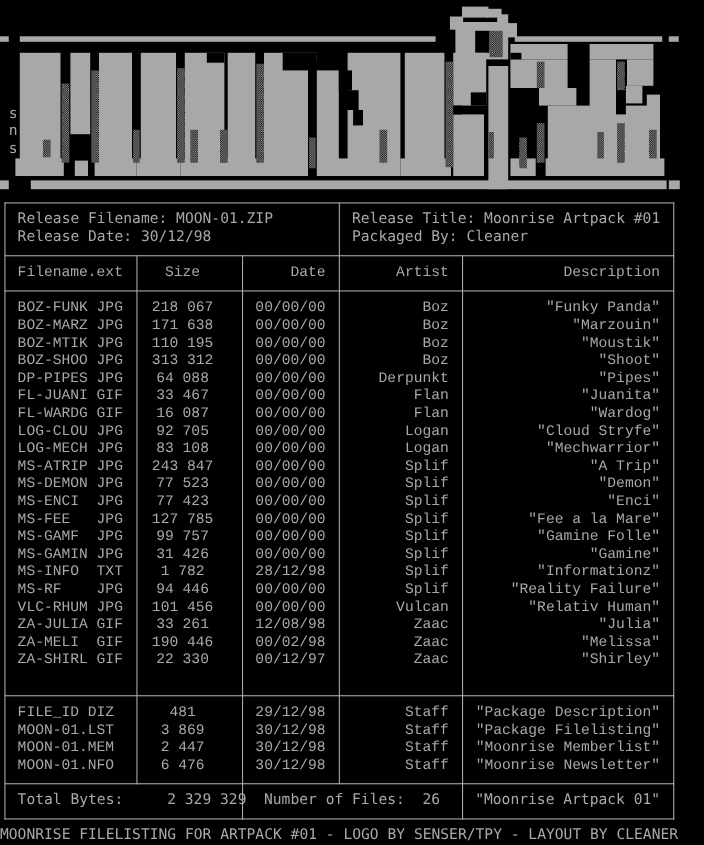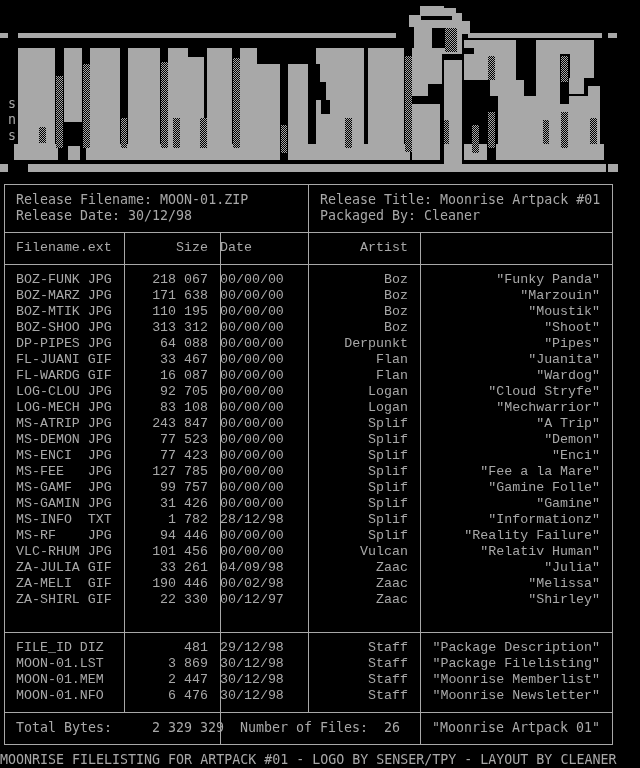--- a/index.html
+++ b/index.html
@@ -5,22 +5,22 @@
   html,body{margin:0;padding:0;background:#000;}
   body{width:640px;height:768px;position:relative;overflow:hidden;
        font-family:"DejaVu Sans Mono",monospace;color:#a8a8a8;}
   .t{position:absolute;font-size:13.3px;line-height:16px;height:16px;white-space:pre;}
   .hl{position:absolute;height:1px;background:#a8a8a8;}
   .vl{position:absolute;width:1px;background:#a8a8a8;}
   .rowgrp{position:absolute;left:5px;width:607px;font-family:Liberation Mono, monospace;}
   .row{display:flex;height:16px;}
   .c{font-size:13.3px;line-height:16px;white-space:pre;box-sizing:border-box;overflow:hidden;}
   .c1{width:119px;padding-left:11px;}
-  .c2{width:96px;text-align:right;padding-right:12px;}
-  .c3{width:88px;text-align:left;padding-right:12px;}
+  .c2{width:96px;text-align:center;padding-right:12px;}
+  .c3{width:88px;text-align:right;padding-right:12px;}
   .c4{width:112px;text-align:right;padding-right:12px;}
   .c5{width:192px;text-align:right;padding-right:12px;}
   svg{position:absolute;top:0;left:0;display:block;}
 </style>
 </head>
 <body>
 
 <svg width="640" height="184" viewBox="0 0 640 184">
   <desc>MOONRiSE</desc>
   <defs>
@@ -152,20 +152,21 @@
 <div class="t" style="left:16px;top:208px">Release Date: 30/12/98</div>
 <div class="t" style="left:320px;top:192px">Release Title: Moonrise Artpack #01</div>
 <div class="t" style="left:320px;top:208px">Packaged By: Cleaner</div>
 
 <div class="rowgrp" style="top:240px">
   <div class="row">
     <span class="c c1">Filename.ext</span>
     <span class="c c2">Size</span>
     <span class="c c3">Date</span>
     <span class="c c4">Artist</span>
+    <span class="c c5">Description</span>
   </div>
 </div>
 
 <div id="rows-main" class="rowgrp" style="top:272px">
     <div class="row">
     <span class="c c1">BOZ-FUNK JPG</span>
     <span class="c c2">218 067</span>
     <span class="c c3">00/00/00</span>
     <span class="c c4">Boz</span>
     <span class="c c5">"Funky Panda"</span>
@@ -285,21 +286,21 @@
     <div class="row">
     <span class="c c1">VLC-RHUM JPG</span>
     <span class="c c2">101 456</span>
     <span class="c c3">00/00/00</span>
     <span class="c c4">Vulcan</span>
     <span class="c c5">"Relativ Human"</span>
   </div>
     <div class="row">
     <span class="c c1">ZA-JULIA GIF</span>
     <span class="c c2">33 261</span>
-    <span class="c c3">04/09/98</span>
+    <span class="c c3">12/08/98</span>
     <span class="c c4">Zaac</span>
     <span class="c c5">"Julia"</span>
   </div>
     <div class="row">
     <span class="c c1">ZA-MELI  GIF</span>
     <span class="c c2">190 446</span>
     <span class="c c3">00/02/98</span>
     <span class="c c4">Zaac</span>
     <span class="c c5">"Melissa"</span>
   </div>

